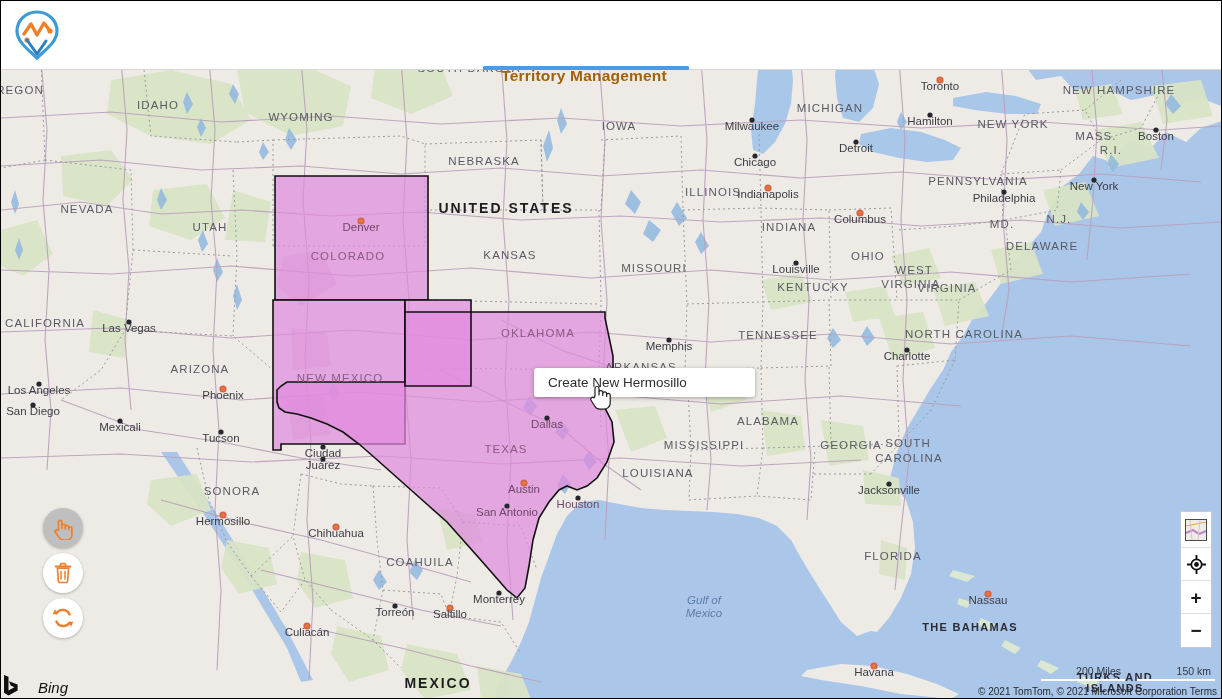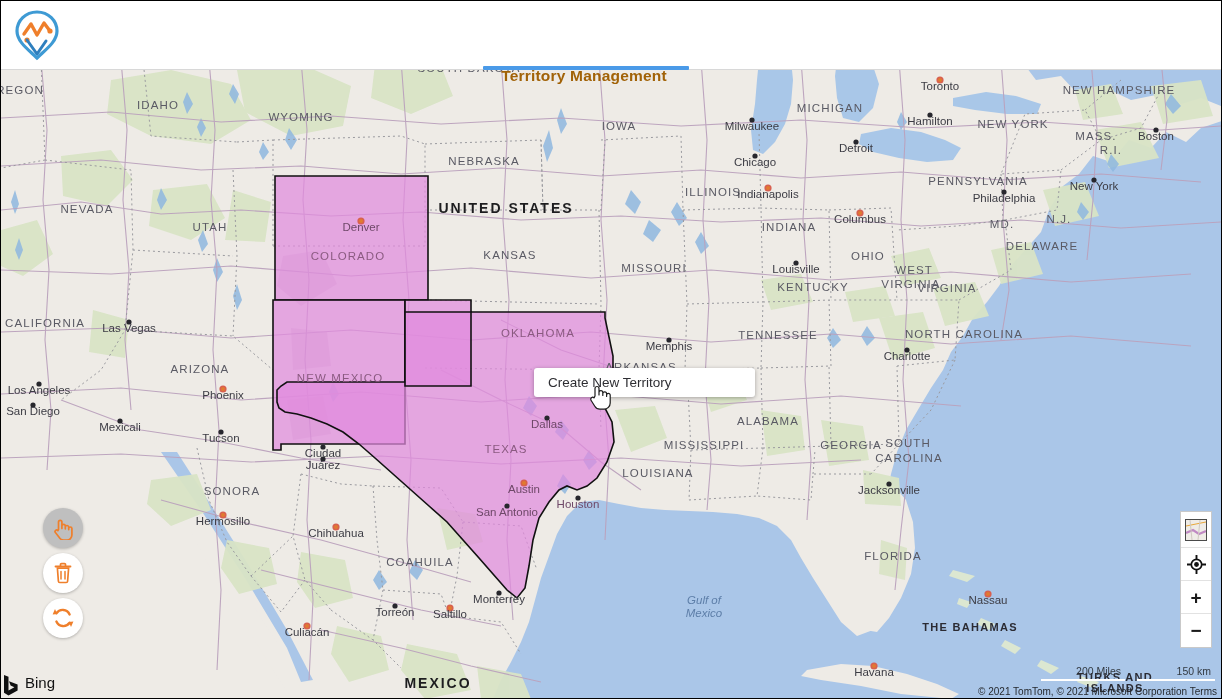--- a/index.html
+++ b/index.html
@@ -120,21 +120,21 @@
   .ctrl-btn.style-btn { height: 36px; }
   .style-thumb {
     width: 22px; height: 22px; border: 1px solid #4a4a4a;
     overflow: hidden;
   }
   .plus, .minus { font-size: 19px; color: #1b1b1b; line-height: 1; font-weight: bold; }
 
   
   .bing {
     position: absolute; left: 2px; bottom: 3px;
-    display: flex; align-items: flex-start; gap: 6px; z-index: 50;
+    display: flex; align-items: flex-end; gap: 19px; z-index: 50; font-style: italic;
   }
   .bing-text { font-size: 15px; color: #121212; font-weight: 500; }
 
   
   .scale-wrap {
     position: absolute; right: 6px; bottom: 22px;
     z-index: 50; color: #333a42;
     font-size: 10.5px;
     display: flex; gap: 12px;
   }
@@ -530,21 +530,21 @@
             <text x="888" y="424" class="lbl lbl-city" text-anchor="middle">Jacksonville</text>
             <circle cx="987" cy="524" r="2.8" class="dot-cap2" fill="none" stroke="#d8604f" stroke-width="1.6"></circle>
             <text x="987" y="534" class="lbl lbl-city" text-anchor="middle">Nassau</text>
             <circle cx="873" cy="596" r="2.8" class="dot-cap2" fill="none" stroke="#d8604f" stroke-width="1.6"></circle>
             <text x="873" y="606" class="lbl lbl-city" text-anchor="middle">Havana</text>
           </g>
       </g>
     </svg>
 
     <div class="ctx-menu">
-      <span class="ctx-menu-item">Create New Territory</span>
+      <span class="ctx-menu-item">Create New Hermosillo</span>
     </div>
     <div class="cursor-hand">
       <svg width="22" height="28" viewBox="0 0 22 28">
         <path d="M6,13 L6,5.5 a2,2 0 0 1 4,0 L10,12 L10,9.5 a1.9,1.9 0 0 1 3.8,0 L13.8,12.5
                  L13.8,10.8 a1.9,1.9 0 0 1 3.8,0 L17.6,13.5 L17.6,12.2 a1.8,1.8 0 0 1 3.6,0
                  L21.2,20 a6.2,6.2 0 0 1 -6.2,6.2 L11,26.2 a6,6 0 0 1 -5.2,-3 L2,17.2
                  a1.9,1.9 0 0 1 3,-2.3 Z" fill="#ffffff" stroke="#1b1b1b" stroke-width="1.2" stroke-linejoin="round"></path>
       </svg>
     </div>
 

